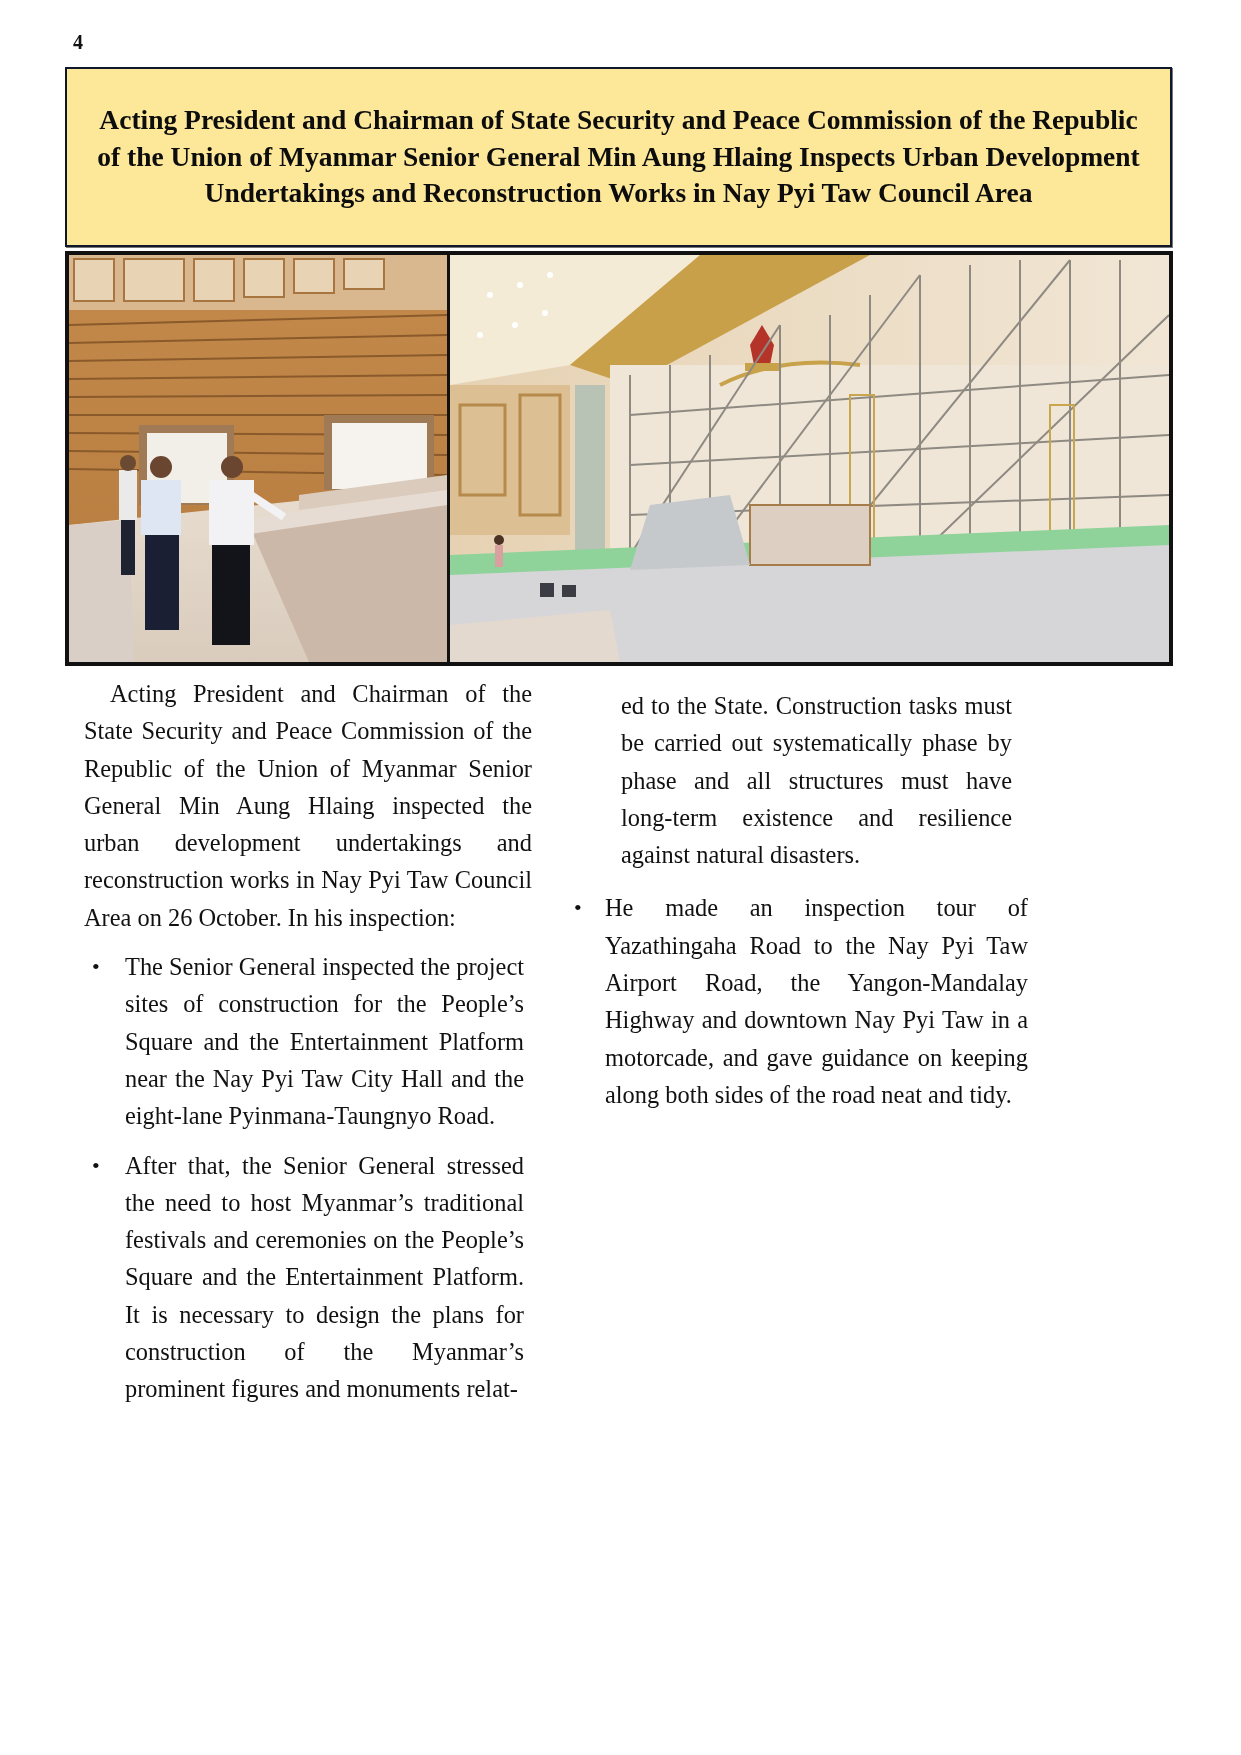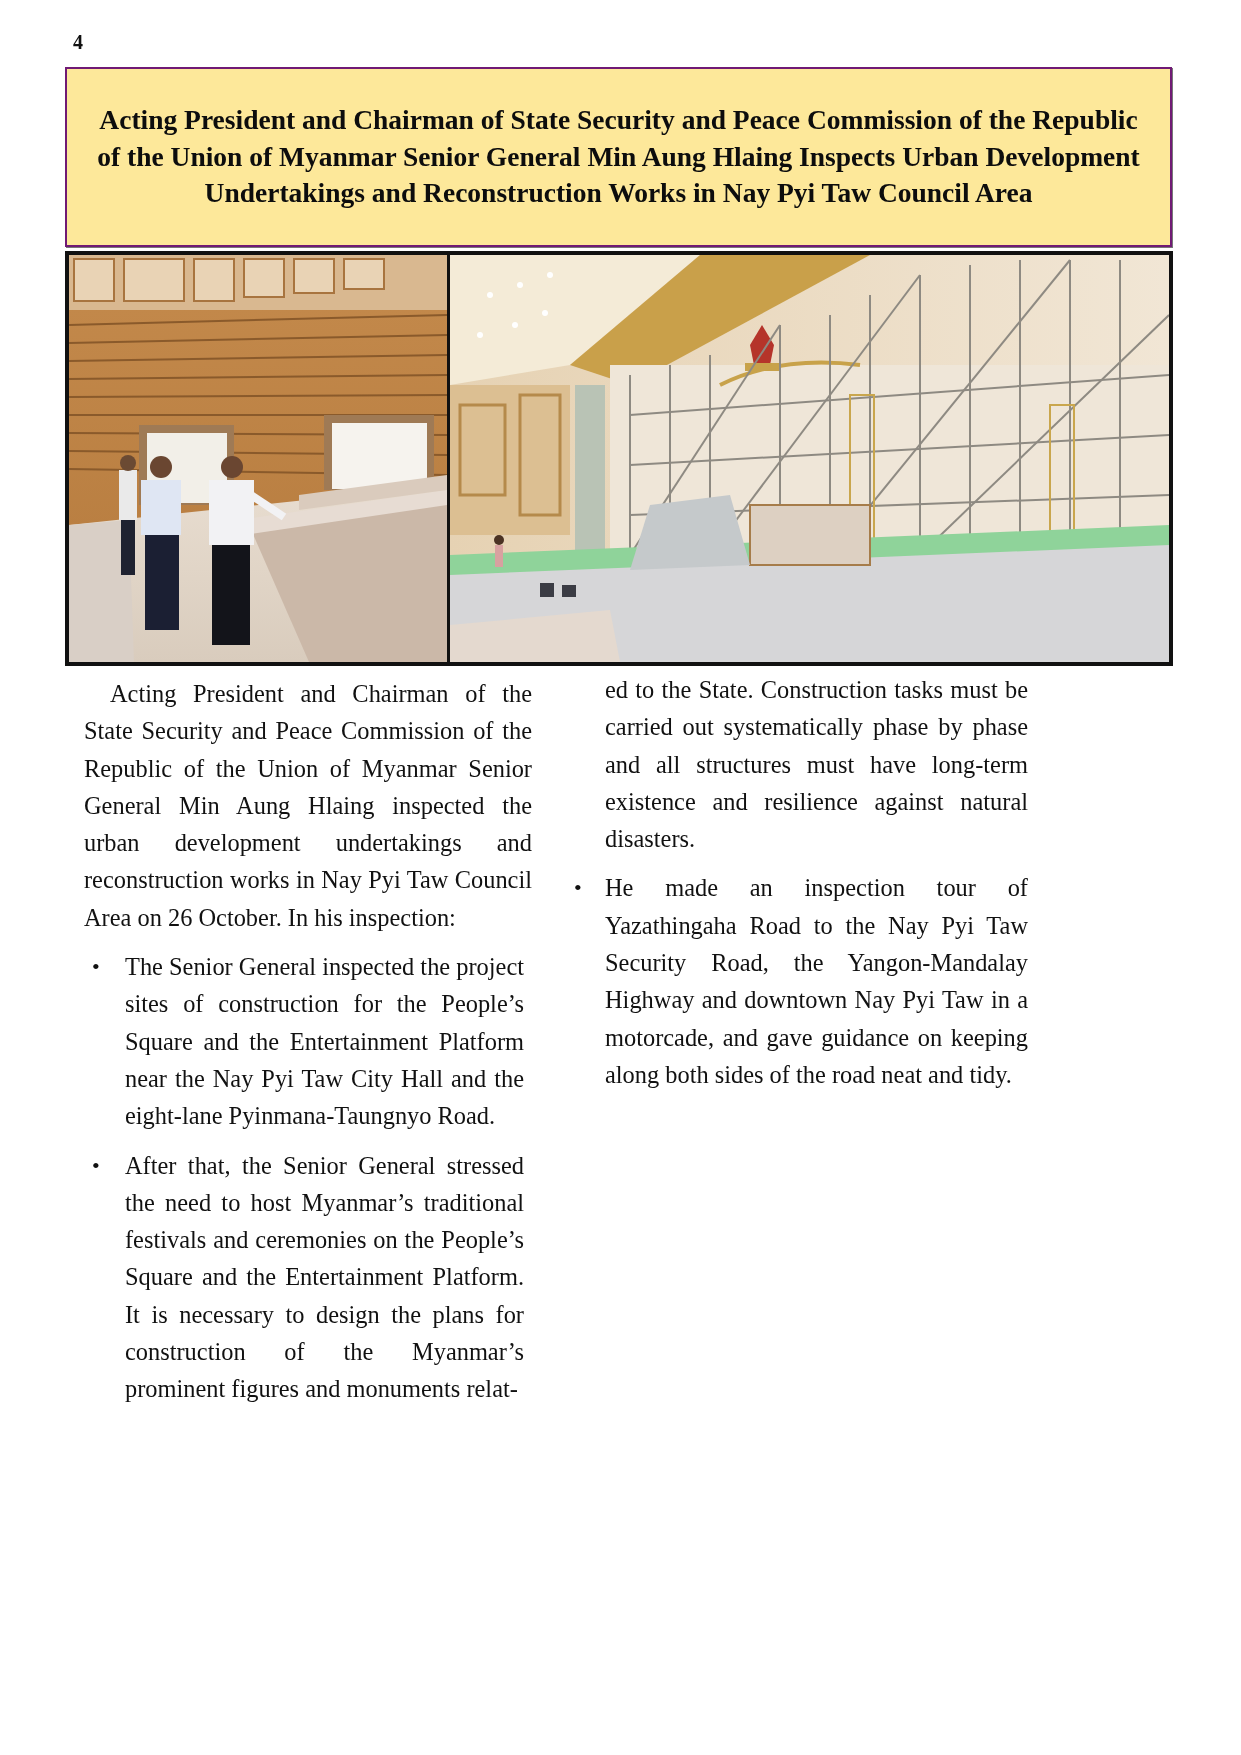--- a/index.html
+++ b/index.html
@@ -1,41 +1,41 @@
 <!DOCTYPE html>
 <html><head>
 <meta charset="utf-8">
 <style>
   html, body { margin: 0; padding: 0; background: #ffffff; }
   body { width: 1241px; height: 1755px; position: relative; overflow: hidden;
          font-family: "Liberation Serif", "DejaVu Serif", serif; color: #111; }
   .page-number { position: absolute; left: 73px; top: 31px; font-size: 20px; font-weight: bold; }
   .title-box { position: absolute; left: 65px; top: 67px; width: 1103px; height: 176px;
-               background: #fde89a; border: 2px solid #701a75; box-shadow: 1px 1px 0 #777;
+               background: #fde89a; border: 2px solid #0f172a; box-shadow: 1px 1px 0 #777;
                display: flex; align-items: center; justify-content: center; }
   .title-box h1 { margin: 0; font-size: 27.5px; line-height: 36.5px; font-weight: bold;
                   text-align: center; width: 1060px; color: #0d0d0d; }
   .photo-frame { position: absolute; left: 65px; top: 251px; width: 1100px; height: 407px;
                  border: 4px solid #111; background: #111; display: flex; gap: 3px; }
   .photo { position: relative; height: 100%; overflow: hidden; }
   .photo.left { width: 378px; }
   .photo.right { flex: 1; }
   .photo svg { display: block; width: 100%; height: 100%; }
   .col { position: absolute; top: 671px; font-size: 24.4px; line-height: 37.3px; text-align: justify; }
   .col.left { left: 80px; width: 456px; }
   .col.right { left: 605px; width: 423px; }
   .col p { margin: 4px; }
   .col p.indent { text-indent: 26px; }
   .col ul { margin: 12px; padding: 0; list-style: none; }
   .col li { position: relative; padding-left: 33px; margin-top: 12px; }
   .col li::before { content: "\2022"; position: absolute; left: 0; top: 0; font-size: 22px; }
   .right-inner { position: relative; }
   .right-inner .item { position: relative; margin-top: 12px; }
   .right-inner .item::before { content: "\2022"; position: absolute; left: -31px; top: 0; font-size: 22px; }
-  .right-inner .cont-para { margin: 0; }
+  .right-inner .cont-para { margin: 16px; }
 </style>
 </head>
 <body>
 
 <div class="page-number">4</div>
 
 <div class="title-box">
   <h1>Acting President and Chairman of State Security and Peace Commission of the Republic of the Union of Myanmar Senior General Min Aung Hlaing Inspects Urban Development Undertakings and Reconstruction Works in Nay Pyi Taw Council Area</h1>
 </div>
 
@@ -184,15 +184,15 @@
   <p class="indent">Acting President and Chairman of the State Security and Peace Commission of the Republic of the Union of Myanmar Senior General Min Aung Hlaing inspected the urban development undertakings and reconstruction works in Nay Pyi Taw Council Area on 26 October. In his inspection:</p>
   <ul>
     <li>The Senior General inspected the project sites of construction for the People’s Square and the Entertainment Platform near the Nay Pyi Taw City Hall and the eight-lane Pyinmana-Taungnyo Road.</li>
     <li>After that, the Senior General stressed the need to host Myanmar’s traditional festivals and ceremonies on the People’s Square and the Entertainment Platform. It is necessary to design the plans for construction of the Myanmar’s prominent figures and monuments relat-</li>
   </ul>
 </div>
 
 <div class="col right">
   <div class="right-inner">
     <p class="cont-para">ed to the State. Construction tasks must be carried out systematically phase by phase and all structures must have long-term existence and resilience against natural disasters.</p>
-    <div class="item">He made an inspection tour of Yazathingaha Road to the Nay Pyi Taw Security Road, the Yangon-Mandalay Highway and downtown Nay Pyi Taw in a motorcade, and gave guidance on keeping along both sides of the road neat and tidy.</div>
+    <div class="item">He made an inspection tour of Yazathingaha Road to the Nay Pyi Taw Airport Road, the Yangon-Mandalay Highway and downtown Nay Pyi Taw in a motorcade, and gave guidance on keeping along both sides of the road neat and tidy.</div>
   </div>
 </div>
 
 </body></html>

